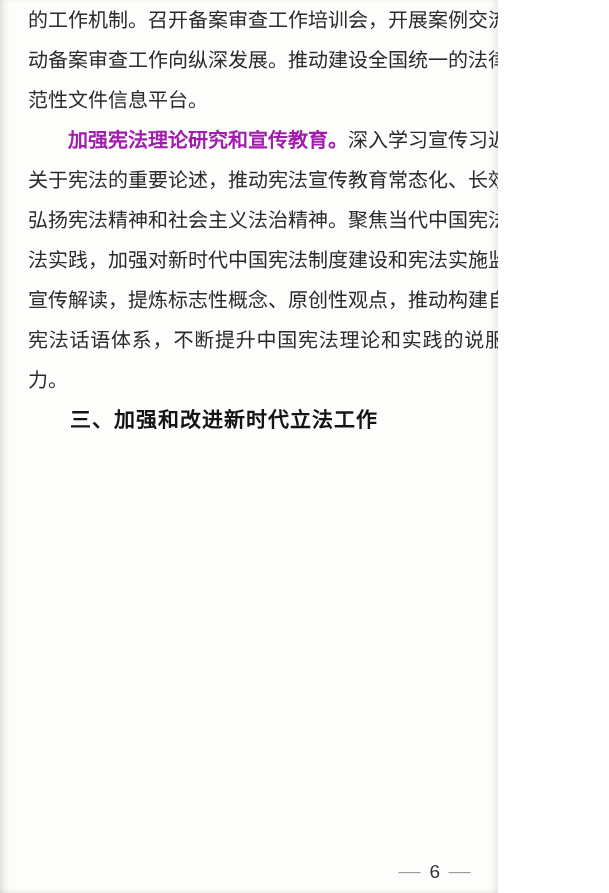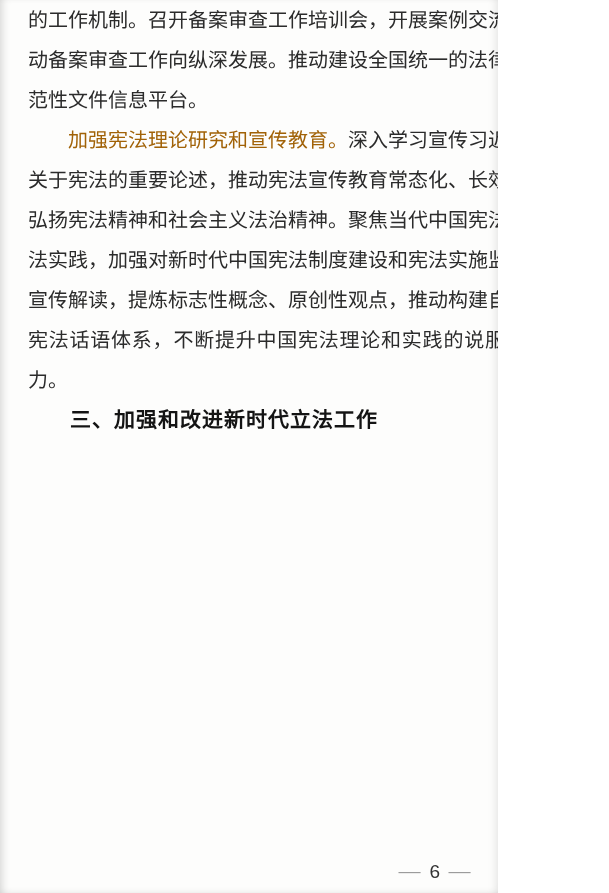--- a/index.html
+++ b/index.html
@@ -33,22 +33,22 @@
     color: #2b2b2b;
     text-align: justify;
     text-justify: inter-character;
     word-break: normal;
     overflow-wrap: anywhere;
   }
   .para.indent {
     text-indent: 2em;
   }
   .para strong.lead {
-    font-weight: normal;
-    color: #a16207;
+    font-weight: bold;
+    color: #a21caf;
   }
   h2.heading {
     margin: 0;
     font-family: Liberation Sans, sans-serif;
     font-weight: bold;
     font-size: 21px;
     line-height: 40px;
     color: #141414;
     text-indent: 2em;
     letter-spacing: 1px;

